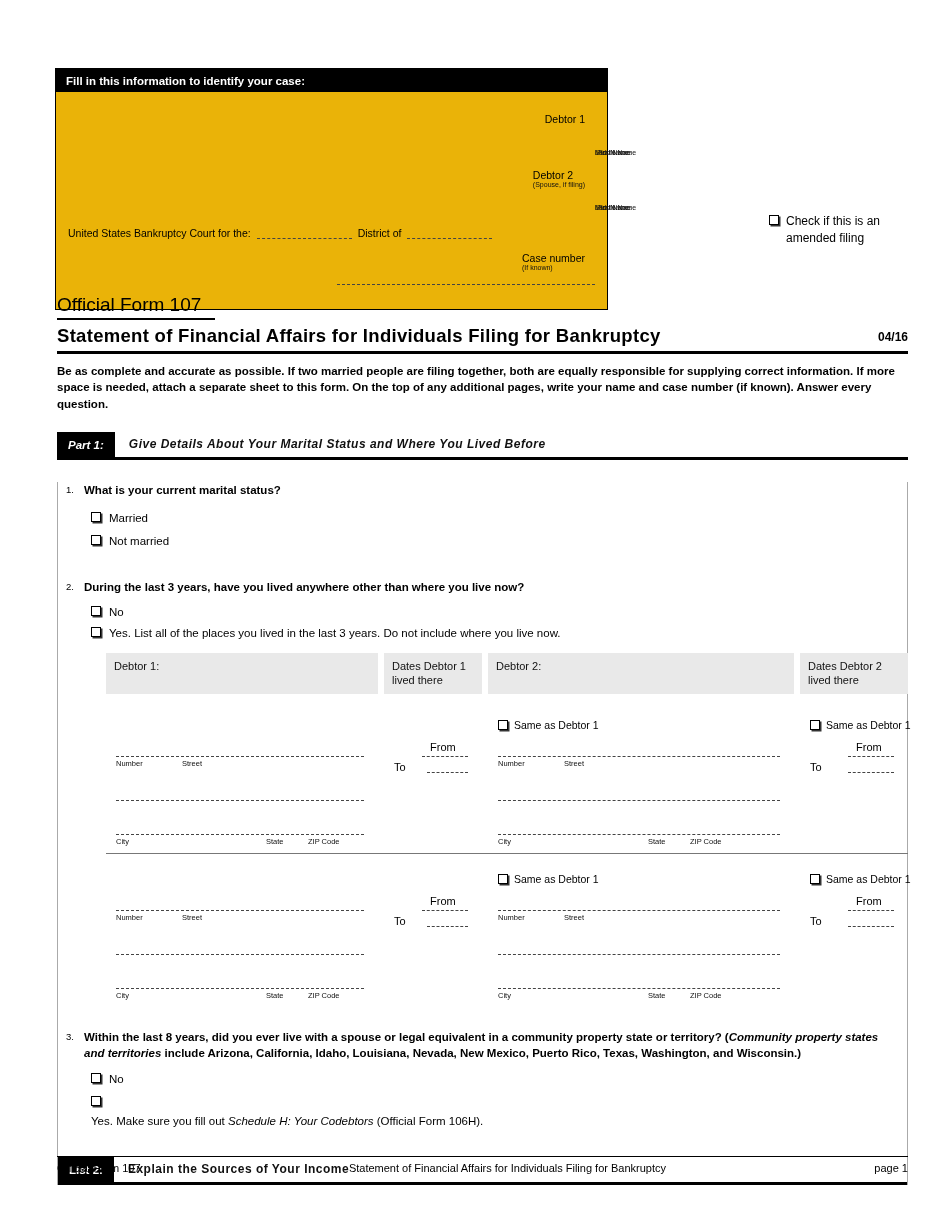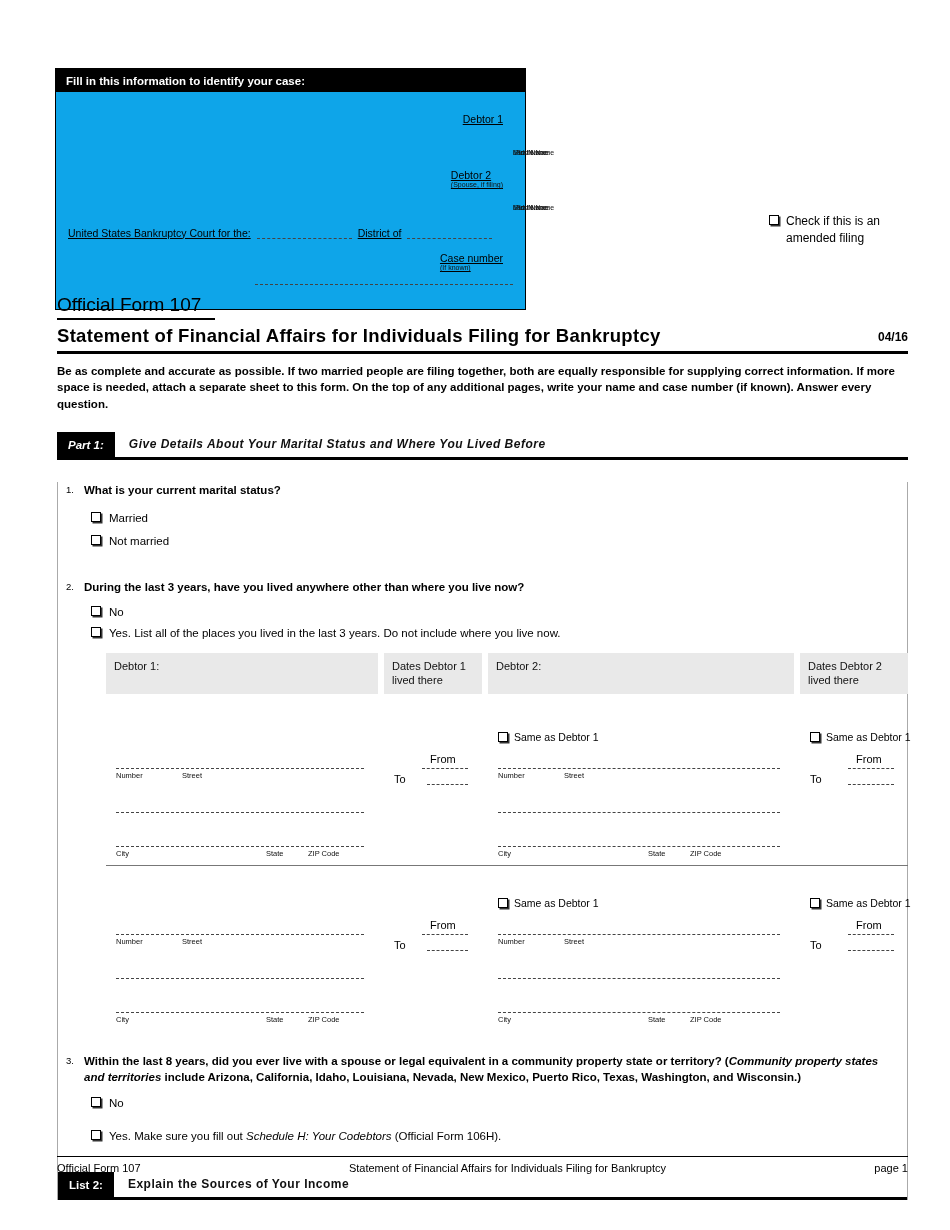--- a/index.html
+++ b/index.html
@@ -11,21 +11,21 @@
 
   
   .cb {
     flex:none; display:inline-block; width:10px; height:10px;
     border:1.5px solid #000; background:#fff; box-shadow:1.5px 1.5px 0 #333;
   }
 
   .dashed { border-bottom:1px dashed #444; }
 
   
-  .idbox { position:absolute; left:55px; top:68px; width:471px; border:1px solid #000; background:#0ea5e9;text-decoration:underline; }
+  .idbox { position:absolute; left:55px; top:68px; width:553px; border:1px solid #000; background:#eab308; }
   .idbox-header { background:#000; color:#fff; font-size:11.5px; font-weight:bold; padding:6px 10px 5px; }
   .idbox-body { padding:8px 12px 16px; }
   .idrow { display:flex; align-items:flex-end; margin-top:13px;flex-direction:column; }
   .idlabel { font-size:10.5px; margin-right:10px; white-space:nowrap; line-height:1.2; }
   .idlabel.raise { margin-bottom:9px; }
   .idlabel .sub { font-size:7px; color:#111; }
   .fillwrap { flex:1; }
   .nameline { height:12px; }
   .subl { position:relative; height:9px; }
   .subl span { position:absolute; top:2px; font-size:7px; color:#111; white-space:nowrap; }
@@ -53,26 +53,26 @@
   .section-body { border-left:1px solid #aaa; border-right:1px solid #aaa; }
 
   .q { display:flex; margin-left:8px; margin-right:14px; }
   .q-1 { margin-top:22px; } .q-2 { margin-top:30px; } .q-3 { margin-top:24px; }
   .qnum { flex:none; width:18px; font-size:9.5px; padding-top:2px; }
   .qtext { font-size:11.5px; font-weight:bold; line-height:1.45; }
   .qtext .it { font-style:italic; }
   .opt { display:flex; align-items:flex-start; gap:8px; margin-left:33px; font-size:11.5px; line-height:1.3; }
   .opt .cb { margin-top:1px; }
   .opt .it { font-style:italic; }
-  .mt12{margin-top:12px;} .mt10{margin-top:10px;} .mt8{margin-top:8px;} .mt7{margin-top:18px;} .mt6{margin-top:6px;}
+  .mt12{margin-top:12px;} .mt10{margin-top:10px;} .mt8{margin-top:8px;} .mt7{margin-top:8px;flex-direction:column;} .mt6{margin-top:6px;}
 
   
   .addr-table { display:grid; grid-template-columns:272px 98px 306px 108px; column-gap:6px; margin:12px 0 0 48px; }
   .th { background:#e9e9e9; font-size:11px; line-height:1.3; padding:6px 8px; min-height:35px; color:#111; }
-  .cell { padding:17px 14px 0 10px; font-size:11px; }
+  .cell { padding:5px 14px 0 10px; font-size:11px; }
   .same { margin-top:20px; height:12px; display:flex; align-items:center; gap:6px; font-size:10.5px; white-space:nowrap; }
   .b2 .same { margin-top:14px; }
   .fline { height:16px; }
   .f1 { margin-top:10px; }
   .f2 { margin-top:18px; }
   .f3 { margin-top:18px; }
   .lblrow { position:relative; height:10px; }
   .lblrow span { position:absolute; top:2px; font-size:7.5px; color:#111; white-space:nowrap; }
   .fromto { display:flex; align-items:flex-end; height:16px; }
   .fromto.ft1 { margin-top:10px;flex-direction:column; }

